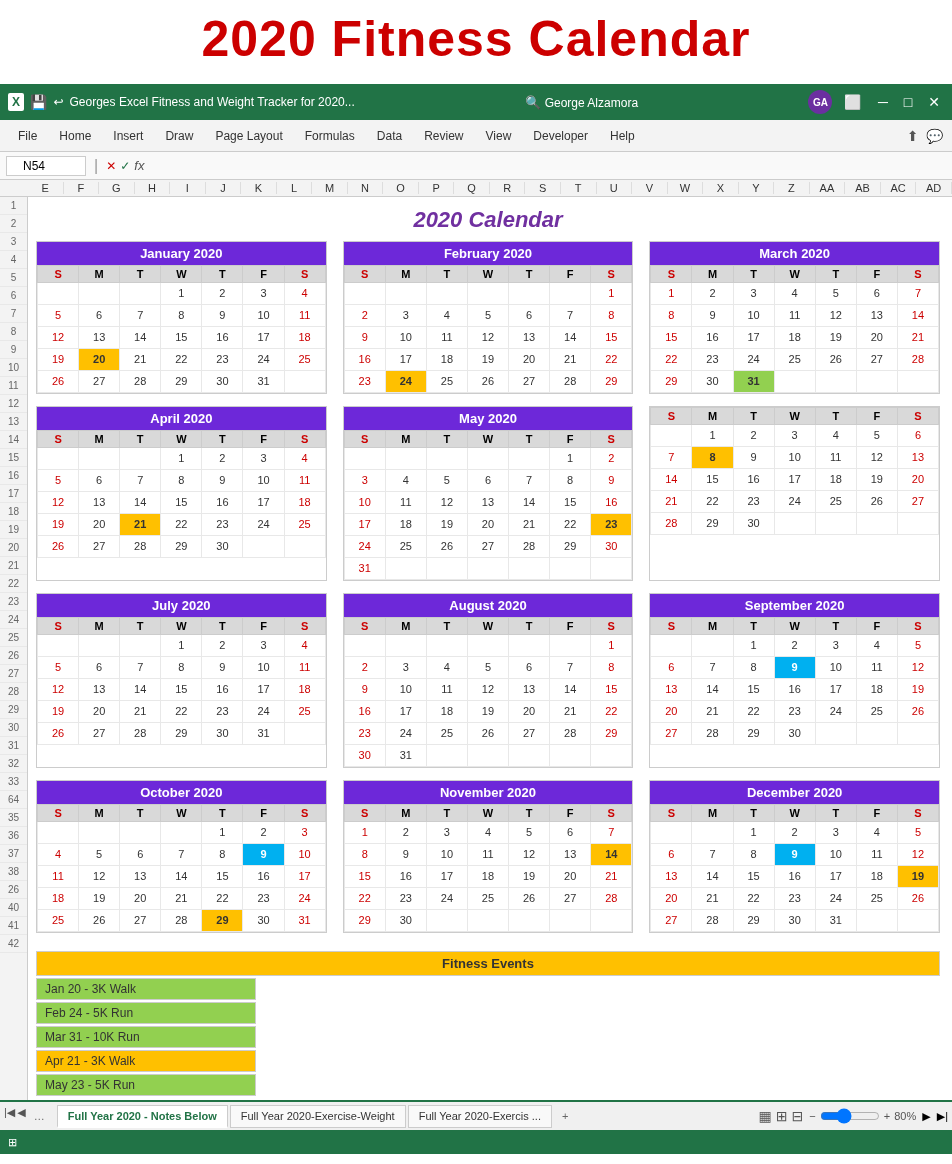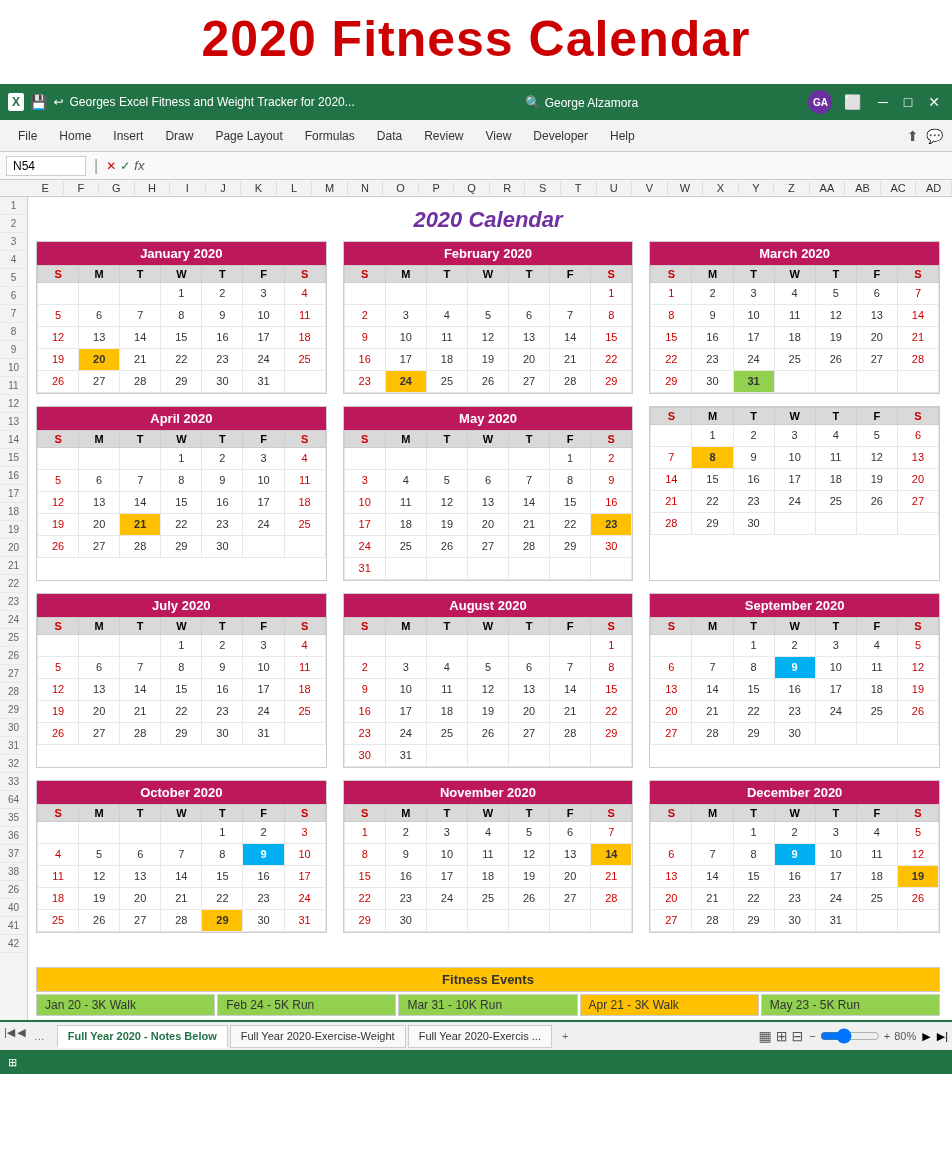--- a/index.html
+++ b/index.html
@@ -49,21 +49,21 @@
     .formula-bar {
       background: #f9f9f9;
       border-bottom: 1px solid #ccc;
       display: flex;
       align-items: center;
       height: 28px;
       font-size: 12px;
       padding: 0 6px;
       gap: 4px;
     }
-    .name-box { border: 1px solid #ccc; padding: 2px 6px; width: 80px; font-size: 12px; }
+    .name-box { border: 1px solid #ccc; padding: 2px 16px; width: 80px; font-size: 12px; }
     .formula-sep { color: #999; margin: 0 4px; font-size: 16px; }
     .formula-icons { display: flex; gap: 4px; color: #666; }
     .formula-input { flex: 1; border: none; background: transparent; font-size: 12px; padding: 2px 6px; outline: none; }
     .fx-label { color: #555; font-style: italic; font-size: 13px; }
 
     
     .col-headers {
       display: flex;
       background: #f3f3f3;
       border-bottom: 1px solid #ccc;
@@ -115,21 +115,21 @@
       display: grid;
       grid-template-columns: repeat(3, 1fr);
       gap: 12px 16px;
       padding: 0 4px;
     }
 
     .month-cal {
       border: 1px solid #ccc;
     }
     .month-header {
-      background: #be185d;
+      background: #6d28d9;
       color: white;
       text-align: center;
       font-weight: bold;
       font-size: 13px;
       padding: 4px 0;
     }
     .month-grid {
       width: 100%;
       border-collapse: collapse;
       font-size: 11px;
@@ -151,36 +151,36 @@
       font-size: 11px;
       color: #333;
     }
     .month-grid td.weekend { color: #cc0000; }
     .month-grid td.highlight-orange { background: #ffc000; color: #333; font-weight: bold; }
     .month-grid td.highlight-green { background: #92d050; color: #333; font-weight: bold; }
     .month-grid td.highlight-blue { background: #00b0f0; color: white; font-weight: bold; }
 
     
     .fitness-section {
-      margin-top: 20px;
+      margin-top: 4px;
       padding: 0 4px;
     }
     .fitness-header {
       background: #ffc000;
       text-align: center;
       font-size: 13px;
       font-weight: bold;
       color: #333;
       padding: 4px;
       border: 1px solid #ccc;
       margin-bottom: 2px;
     }
     .fitness-events {
       display: flex;
-      flex-direction: row;
+      flex-direction: column;
       gap: 2px;
     }
     .fitness-event {
       background: #92d050;
       padding: 3px 8px;
       font-size: 12px;
       color: #333;
       border: 1px solid #ccc;
       width: 220px;
     }

